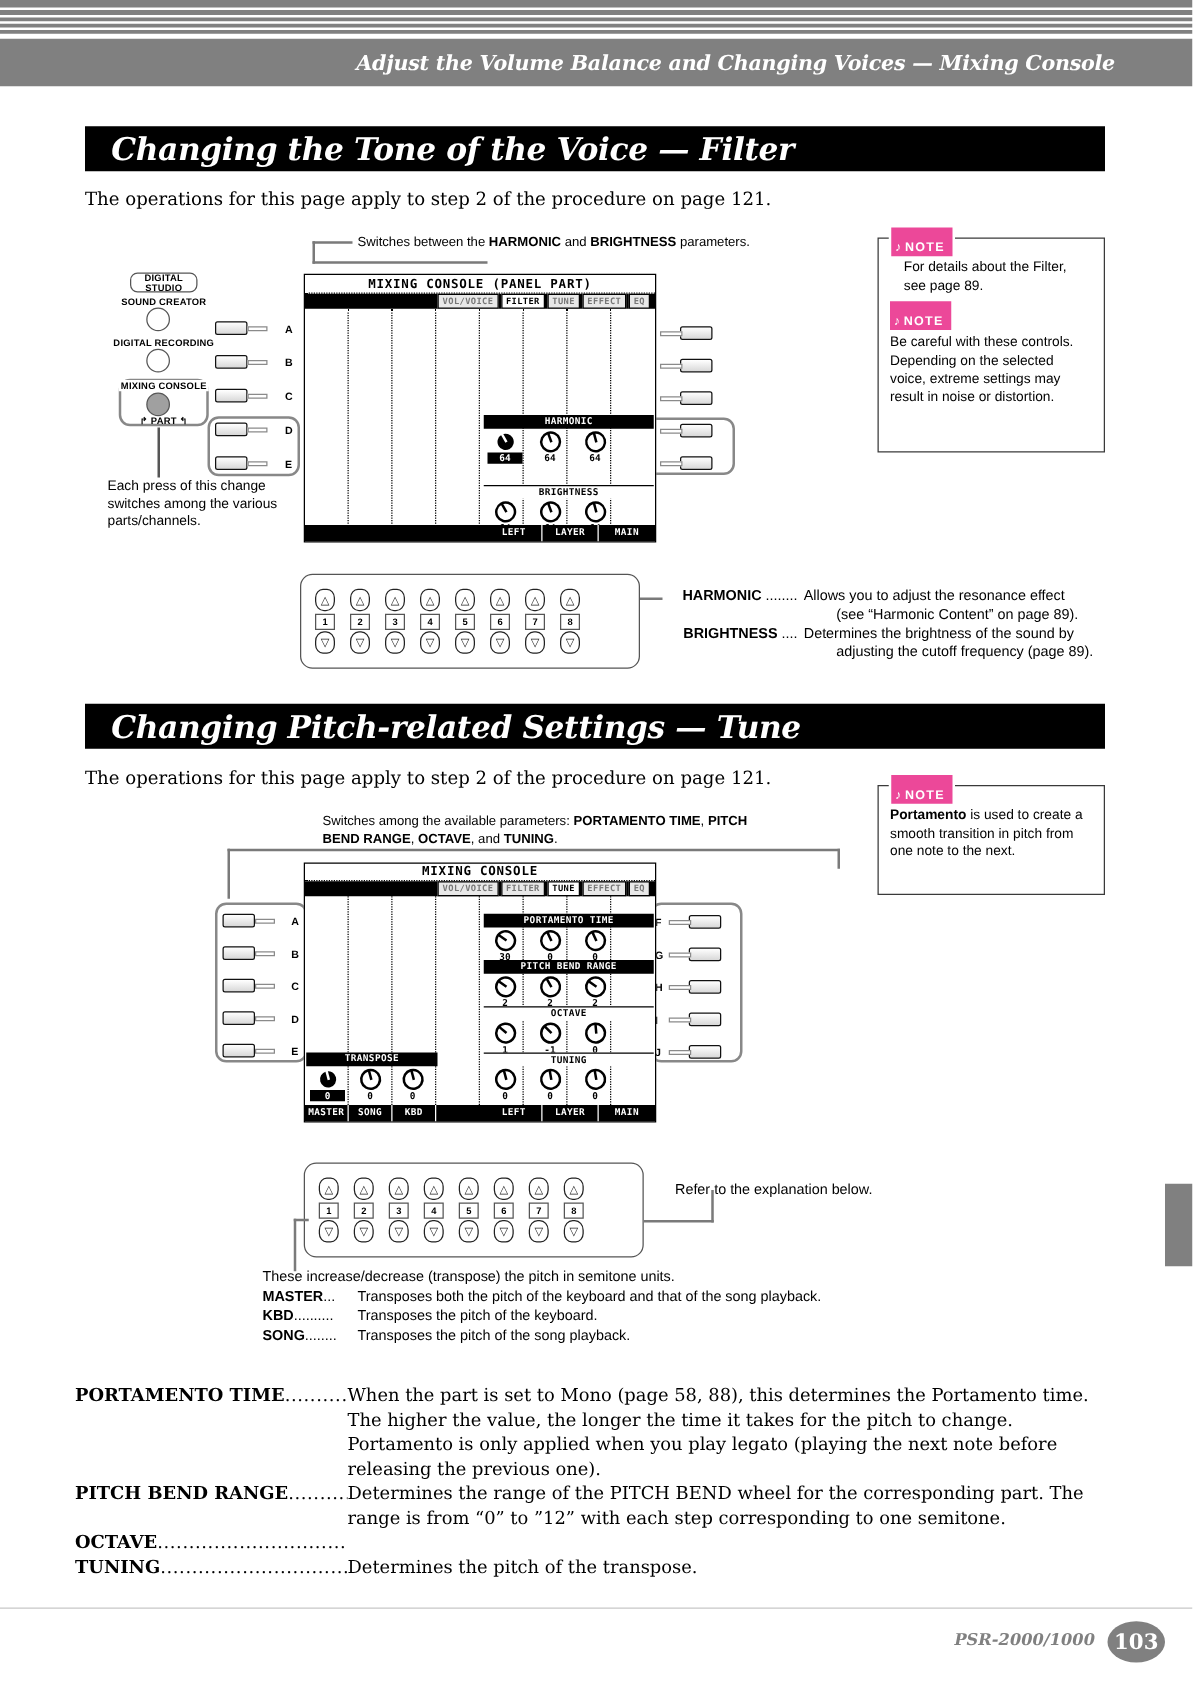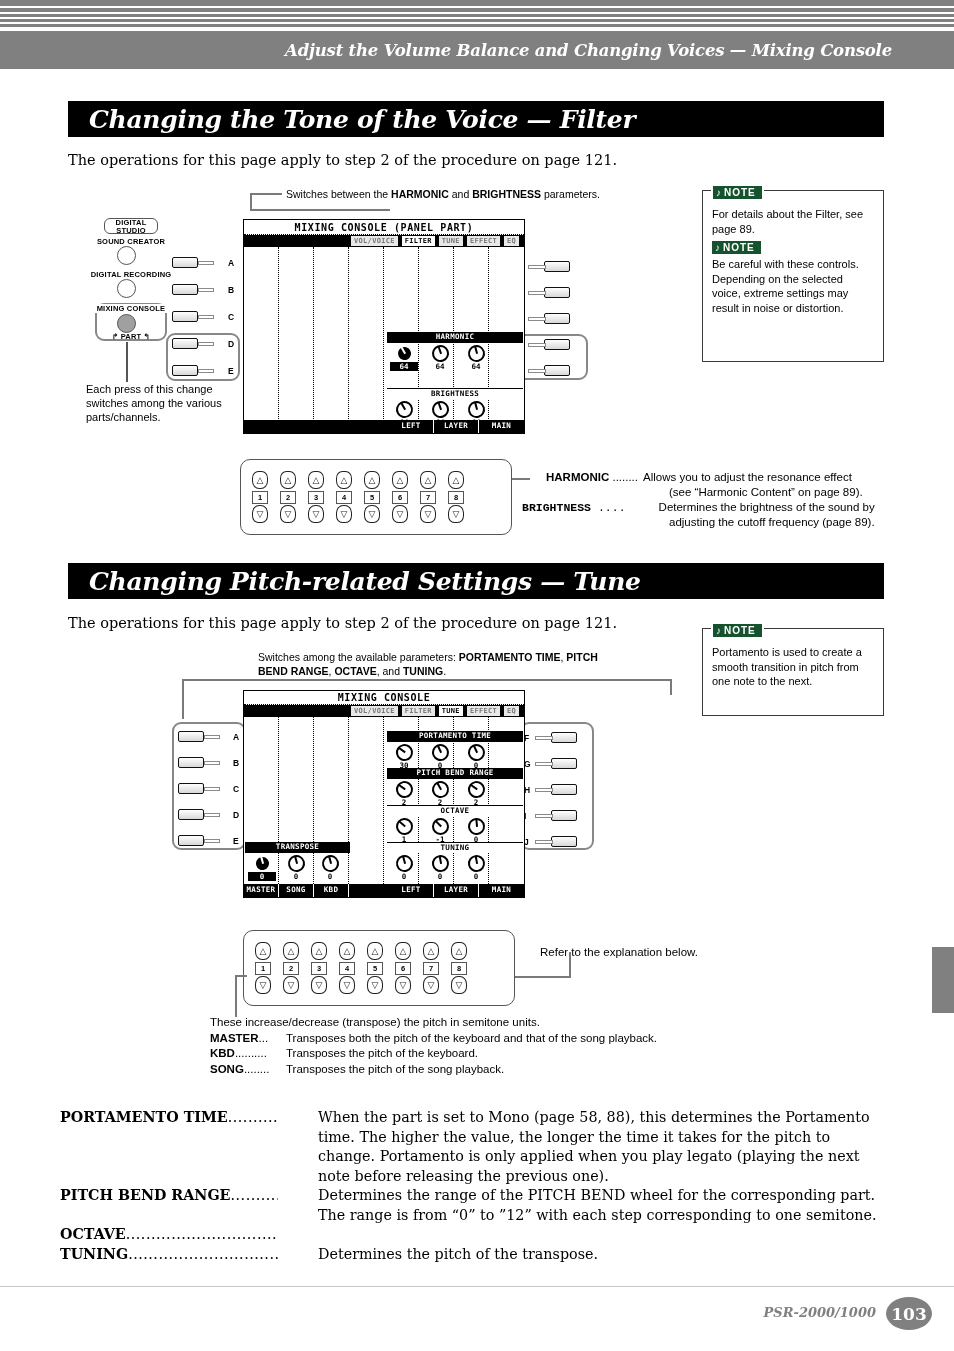--- a/index.html
+++ b/index.html
@@ -52,32 +52,32 @@
     font-size:10.5px; line-height:13px; color:#000;
   }
   .cap b { font-weight:bold; }
 
   
   .note-box {
     position:absolute; border:1.3px solid #3a3a3a; background:#fff;
     padding:10px 9px 8px 9px;
   }
   .note-tag {
-    display:inline-block; background:#14532d; color:#fff; font-weight:bold;
-    font-size:10px; letter-spacing:1px; padding:1px 6px 1px 3px;
+    display:inline-block; background:#ec4899; color:#fff; font-weight:bold;
+    font-size:10px; letter-spacing:1px; padding:11px 6px 1px 3px;
     position:relative; top:-1px;
   }
   .note-tag .musnote { font-size:10px; padding-right:2px; }
   .note-head-wrap {
     position:absolute; top:-8px; left:8px; background:#fff; padding:0 2px;
   }
   .note-text {
     font-family:"Liberation Sans", sans-serif; font-size:11px; line-height:14.5px;
   }
-  .note-text b { font-weight:normal; }
+  .note-text b { font-weight:bold; }
   .inline-tag { display:inline-block; margin:6px 0 2px 0; }
 
   
   .hw-label {
     position:absolute; font-family:"Liberation Sans", sans-serif; font-weight:bold;
     font-size:7.5px; text-align:center; letter-spacing:0.2px;
   }
   .hw-roundbox {
     position:absolute; border:1.6px solid #555; border-radius:7px; background:#fff;
   }
@@ -203,21 +203,21 @@
 
   
   #defs { position:absolute; left:60px; top:1108px; width:830px;
           font-family:"DejaVu Serif", serif; font-size:14.3px; line-height:19.5px; }
   .def-row { display:flex; align-items:flex-start; margin-bottom:0px; }
   .def-term {
     width:218px; flex:0 0 218px; font-weight:bold; white-space:nowrap;
     overflow:hidden;
   }
   .def-term .dots { font-weight:normal; letter-spacing:0.5px; }
-  .def-body { flex:1;margin-left:40px; }
+  .def-body { flex:1; }
   .def-body b { font-weight:bold; }
 
   
   #footer-model {
     position:absolute; right:78px; bottom:31px;
     font-family:"DejaVu Serif", serif; font-style:italic; font-weight:bold;
     font-size:13px; color:#808080;
   }
   #footer-page {
     position:absolute; right:22px; bottom:21px;
@@ -391,21 +391,21 @@
       <div class="lcd-foot-cell" style="width: 45px;">LEFT</div>
       <div class="lcd-foot-cell" style="width: 45px;">LAYER</div>
       <div class="lcd-foot-cell" style="width: 45px;">MAIN</div>
     </div>
 </div>
 
 <div class="note-box" style="left:702px; top:190px; width:182px; height:172px;">
   <div class="note-head-wrap">
     <span class="note-tag"><span class="musnote">♪</span><span>NOTE</span></span>
   </div>
-  <div class="note-text" style="margin-top:6px;">For details about the Filter, see page 89.</div>
+  <div class="note-text" style="margin-top:6px;margin-left:11px;">For details about the Filter, see page 89.</div>
   <span class="note-tag inline-tag"><span class="musnote">♪</span><span>NOTE</span></span>
   <div class="note-text">Be careful with these controls. Depending on the selected voice, extreme settings may result in noise or distortion.</div>
 </div>
 
 <div class="strip" id="strip1" style="left: 240px; top: 459px; width: 272px; height: 76px; padding-left: 5px;">
     <div class="pair">
       <div class="sh"></div>
       <div class="pb up">
         <span class="tri">△</span>
       </div>
@@ -490,22 +490,22 @@
 
 <div class="cap" style="left:522px; top:470px; width:380px; font-size:11.5px; line-height:15px;">
   <div style="display:flex;">
     <div style="width:116px; text-align:right; white-space:nowrap;"><b>HARMONIC</b> <span>........</span></div>
     <div style="padding-left:5px;">
       <div>Allows you to adjust the resonance effect</div>
       <div style="padding-left:26px;">(see “Harmonic Content” on page 89).</div>
     </div>
   </div>
   <div style="display:flex;">
-    <div style="width:116px; text-align:left; white-space:nowrap;font-family:Liberation Mono, monospace;"><b>BRIGHTNESS</b> <span>....</span></div>
-    <div style="padding-left:5px;text-align:right;">
+    <div style="width:116px; text-align:right; white-space:nowrap;"><b>BRIGHTNESS</b> <span>....</span></div>
+    <div style="padding-left:5px;">
       <div>Determines the brightness of the sound by</div>
       <div style="padding-left:26px;">adjusting the cutoff frequency (page 89).</div>
     </div>
   </div>
 </div>
 
 <div class="section-banner" id="banner-tune">
   <span>Changing Pitch-related Settings — Tune</span>
 </div>
 <div class="intro-line" id="intro-2">The operations for this page apply to step 2 of the procedure on page 121.</div>

